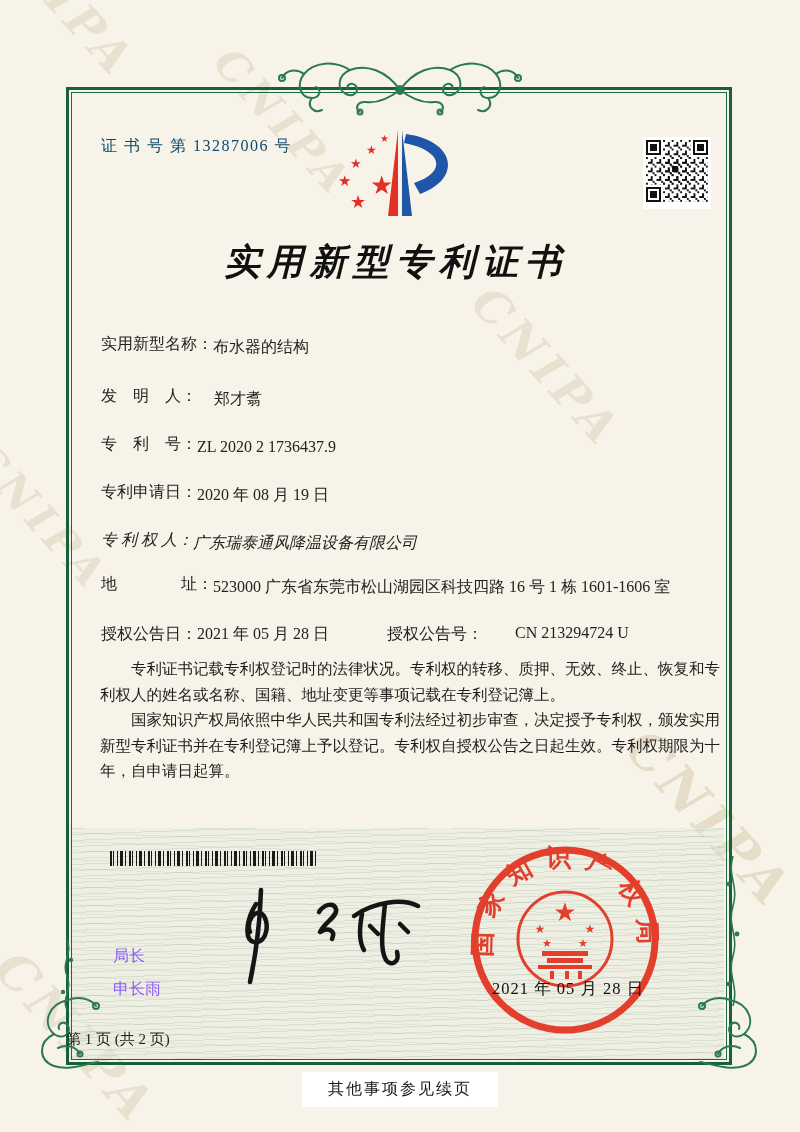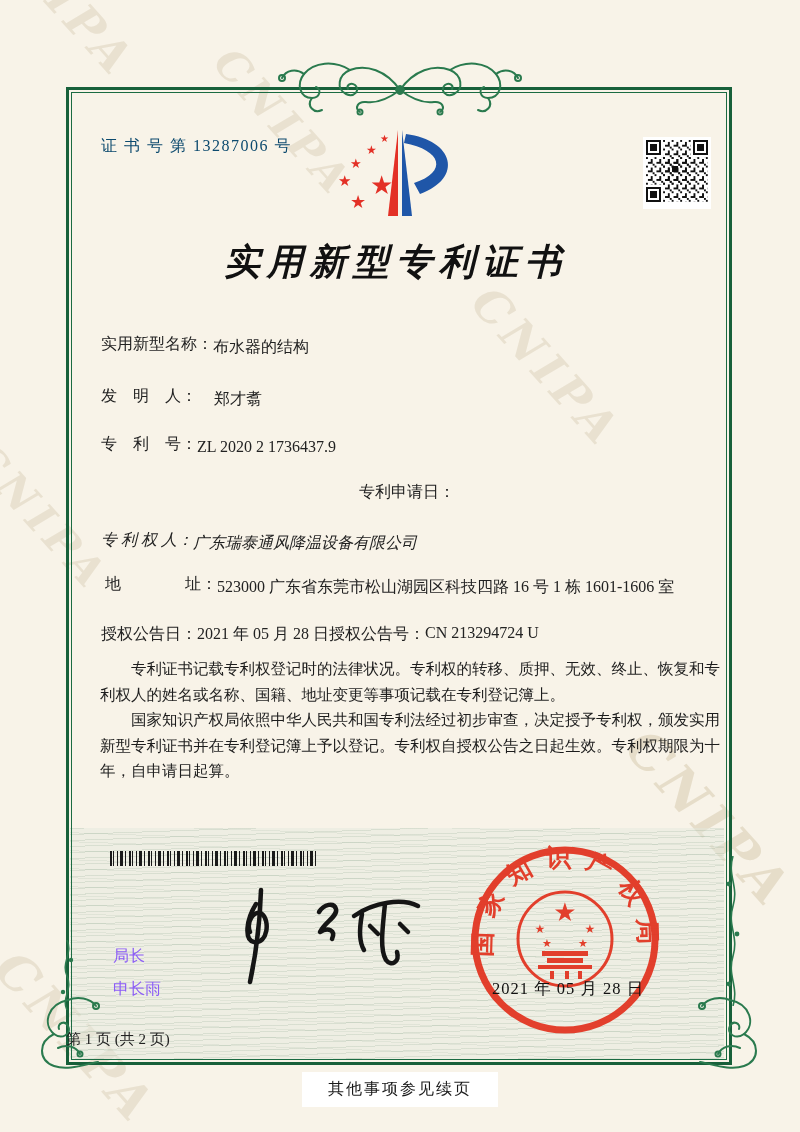--- a/index.html
+++ b/index.html
@@ -52,28 +52,28 @@
     font-size:16px;letter-spacing:1.5px;color:#0c4a6e;
   }
   .logo{position:absolute;left:328px;top:124px;z-index:4;}
   .qr{position:absolute;left:643px;top:137px;z-index:4;background:#fff;padding:3px;}
   .title{
     position:absolute;left:66px;top:238px;width:660px;text-align:center;z-index:4;
     font-size:36px;font-weight:bold;letter-spacing:7px;color:#111;font-style:italic;
   }
   
   .fields{position:absolute;left:101px;top:334px;width:612px;z-index:4;font-size:16px;}
-  .frow{position:absolute;display:flex;align-items:flex-start;width:100%;justify-content:center;}
+  .frow{position:absolute;display:flex;align-items:flex-start;width:100%;}
   .frow .lab{white-space:pre;flex:0 0 auto;}
   .frow .val{flex:1 1 auto;line-height:25px;}
   .r0{top:0px;} .r1{top:52px;gap:17px;} .r2{top:100px;} .r3{top:148px;} .r4{top:196px;font-style:italic;} .r5{top:240px;}
   .r5 .val{max-width:492px;}
   .grant-row{position:absolute;top:290px;display:flex;width:100%;}
   .grant-row .pair{display:flex;white-space:pre;}
-  .grant-row .pair2{}
+  .grant-row .pair2{margin-left:58px;gap:32px;}
   
   .paras{
     position:absolute;left:100px;top:656px;width:620px;z-index:4;
     font-size:15.5px;line-height:25.5px;text-align:justify;color:#1d1d1d;
   }
   .paras p{margin:0;text-indent:2em;}
   
   .barcode{
     position:absolute;left:110px;top:851px;width:206px;height:15px;z-index:4;
     background:repeating-linear-gradient(90deg,
@@ -235,20 +235,21 @@
   <div class="frow r1">
     <span class="lab">发　明　人：</span>
     <span class="val">郑才翥</span>
   </div>
   <div class="frow r2">
     <span class="lab">专　利　号：</span>
     <span class="val">ZL 2020 2 1736437.9</span>
   </div>
   <div class="frow r3">
     <span class="lab">专利申请日：</span>
+    <span class="val">2020 年 08 月 19 日</span>
   </div>
   <div class="frow r4">
     <span class="lab">专 利 权 人：</span>
     <span class="val">广东瑞泰通风降温设备有限公司</span>
   </div>
   <div class="frow r5">
     <span class="lab">地　　　　址：</span>
     <span class="val">523000 广东省东莞市松山湖园区科技四路 16 号 1 栋 1601-1606 室</span>
   </div>
   <div class="grant-row">

